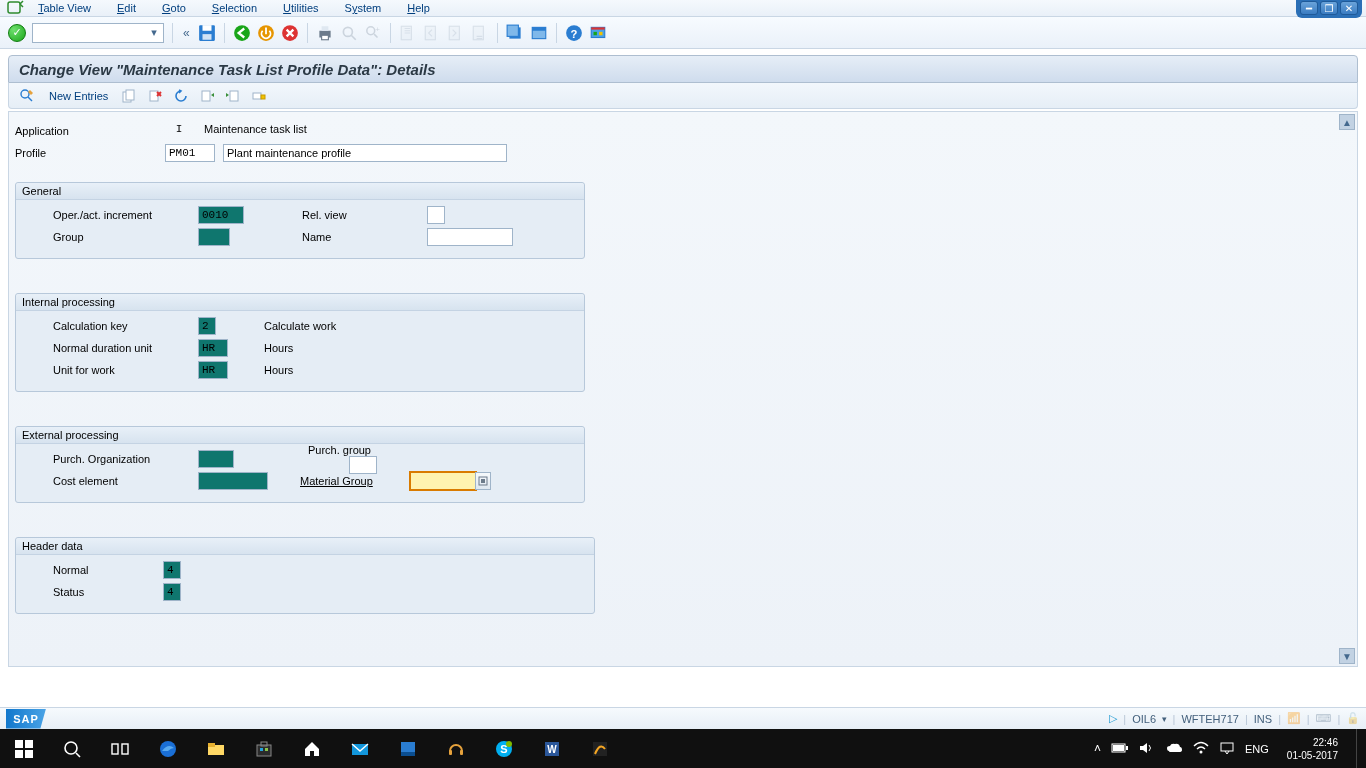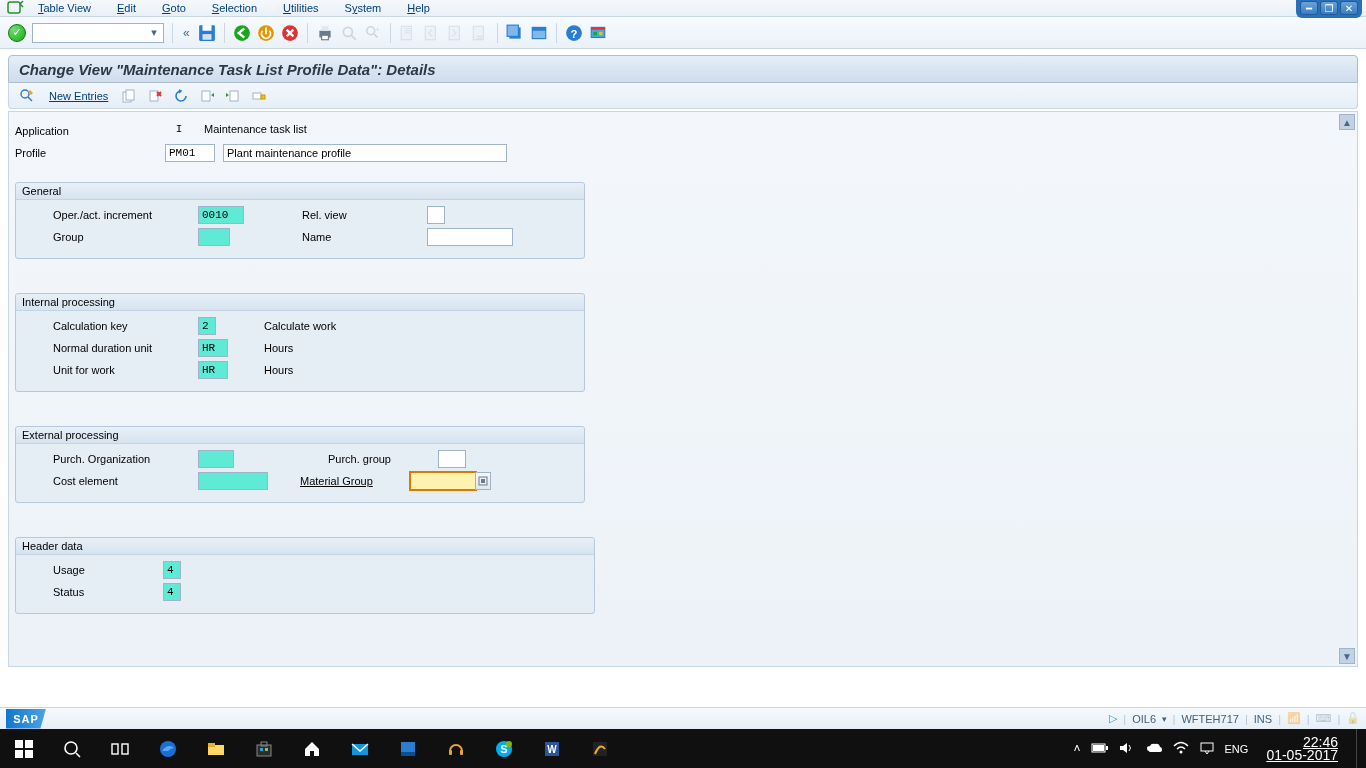--- a/index.html
+++ b/index.html
@@ -55,21 +55,21 @@
     background: linear-gradient(#e6eef7,#cfdced); border: 1px solid #aebed0; border-radius: 4px 4px 0 0;
     display:flex; align-items:center; padding-left: 10px;
     font-style: italic; font-weight: bold; font-size: 15px; color: #2b3945;
   }
 
   .app-toolbar {
     height: 26px; margin: 0 8px; background: linear-gradient(#f2f7fc,#e6eef6);
     border:1px solid #c9d6e4; border-top:0; border-radius:0 0 4px 4px;
     display:flex; align-items:center; padding-left:6px; gap:4px;
   }
-  .app-tb-btn { height:18px; padding:0 4px; display:flex; align-items:center; justify-content:center;text-decoration:underline; }
+  .app-tb-btn { height:18px; padding:0 4px; display:flex; align-items:center; justify-content:center; }
   .app-tb-btn.text { color:#003e7e; padding:0 6px; }
 
   .content-wrap {
     position: relative; margin: 2px 8px 8px 8px; height: 556px;
     border:1px solid #c9d6e4; background: linear-gradient(#f3f7fb,#edf2f8);
     padding: 8px 6px; overflow: hidden;
   }
   .scroll-arrow { position:absolute; right:2px; width:16px; height:16px; background:#c2d2e3; border:1px solid #9fb4c9; display:flex; align-items:center; justify-content:center; color:#44698e; font-size:10px; }
   .scroll-arrow.top { top:2px; }
   .scroll-arrow.bot { bottom:2px; }
@@ -83,21 +83,21 @@
 
   .group-box {
     border:1px solid #b7c8da; background:#e5edf5; border-radius:3px;
     margin: 26px 740px 0 0; 
   }
   .group-title { font-size:11px; padding:2px 6px; background:linear-gradient(#e8f0f8,#d7e3ef); border-bottom:1px solid #c4d3e3; border-radius:3px 3px 0 0; }
   .group-body { padding:4px 6px 10px 6px; }
   .field-row { display:flex; align-items:center; height:22px; }
   .field-row > .lab { width:145px;margin-left:31px; }
   .field-row > input.val {
-    height:18px; border:1px solid #9fb4c9; background:#5eead4; padding:1px 3px;
+    height:18px; border:1px solid #9fb4c9; background:#0f766e; padding:1px 3px;
     font-family: 'Courier New', monospace; font-size:11px;
   }
   .field-row > .desc { margin-left:18px; font-size:11px; }
   .col2 { margin-left:58px; display:flex; align-items:center; }
   .col2 .lab2 { width:125px; }
   .col2 input.val { height:18px; border:1px solid #9fb4c9; background:#fff; padding:1px 3px; font-family:'Courier New',monospace; font-size:11px; }
 
   .focus-field {
     background:#fff3b0 !important; border: none !important; outline: 2px solid #d97b00; outline-offset: -1px;
   }
@@ -133,21 +133,21 @@
     display:flex; align-items:center; color:#fff;
   }
   .taskbar .tb-left { display:flex; align-items:center; height:100%; }
   .taskbar .tb-btn {
     width:48px; height:39px; display:flex; align-items:center; justify-content:center;
   }
   .taskbar .tb-btn svg { width:20px; height:20px; }
   .taskbar .tray {
     margin-left:auto; display:flex; align-items:center; height:100%; gap:10px; padding-right:4px; font-size:11px;
   }
-  .taskbar .clock { text-align:right; line-height:13px; padding:0 8px; font-size:14px;text-decoration:underline; }
+  .taskbar .clock { text-align:right; line-height:13px; padding:0 8px; font-size:10px; }
 
   .app-frame { position:absolute; top:0; left:0; right:0; bottom:39px; }
 
   
   .ic-green { fill:#1aa61a; }
   .ic-orange { fill:#e69500; }
   .ic-red { fill:#d33; }
 
   
   .group-general   { width: 570px; margin-top: 18px; }
@@ -401,21 +401,21 @@
           </div>
         </div>
       </div>
 
       <div class="group-box group-external">
         <div class="group-title">External processing</div>
         <div class="group-body">
           <div class="field-row">
             <span class="lab">Purch. Organization</span>
             <input class="val" style="width: 36px;" value="">
-            <div class="col2" style="margin-left:94px;">
+            <div class="col2" style="margin-left:74px;flex-direction:column;">
               <span class="lab2" style="width:110px;">Purch. group</span>
               <input class="val" style="width: 28px;" value="">
             </div>
           </div>
           <div class="field-row">
             <span class="lab">Cost element</span>
             <input class="val" style="width: 70px;" value="">
             <div class="col2" style="margin-left:32px;">
               <span class="lab2" style="width:110px;text-decoration:underline;">Material Group</span>
               <span class="f4-wrap">
@@ -429,21 +429,21 @@
               </span>
             </div>
           </div>
         </div>
       </div>
 
       <div class="group-box group-header">
         <div class="group-title">Header data</div>
         <div class="group-body">
           <div class="field-row">
-            <span class="lab" style="width:110px;">Usage</span>
+            <span class="lab" style="width:110px;">Normal</span>
             <input class="val" style="width: 18px;" value="4">
           </div>
           <div class="field-row">
             <span class="lab" style="width:110px;">Status</span>
             <input class="val" style="width: 18px;" value="4">
           </div>
         </div>
       </div>
 
     </div>

